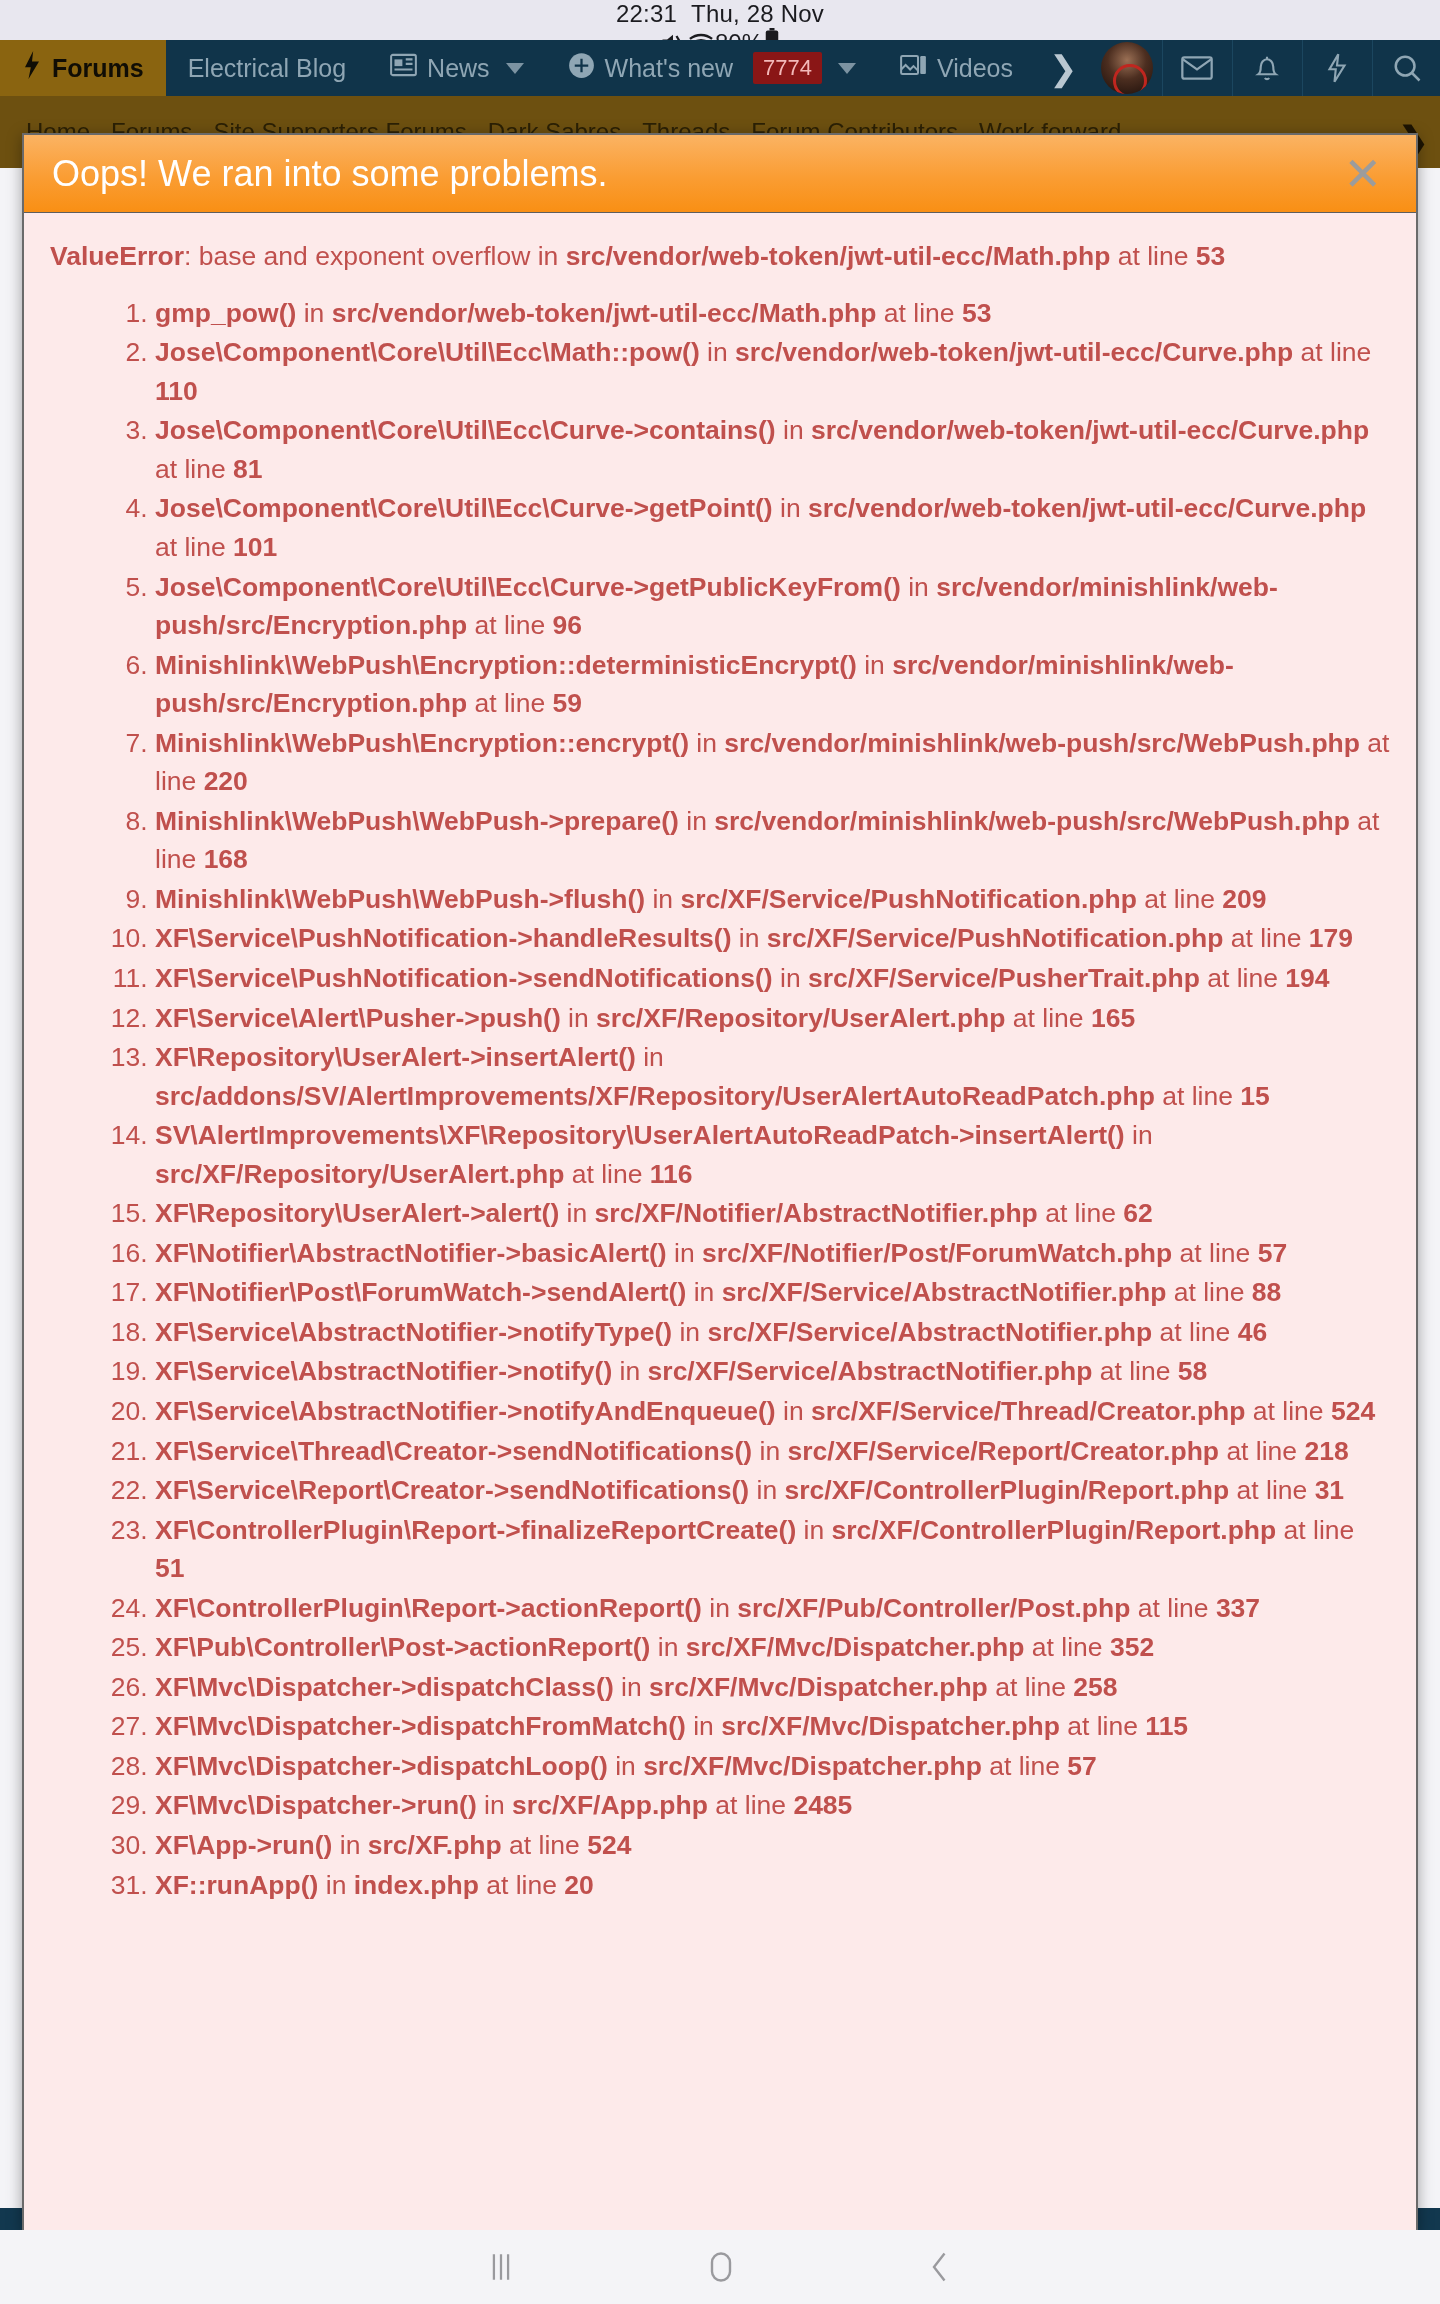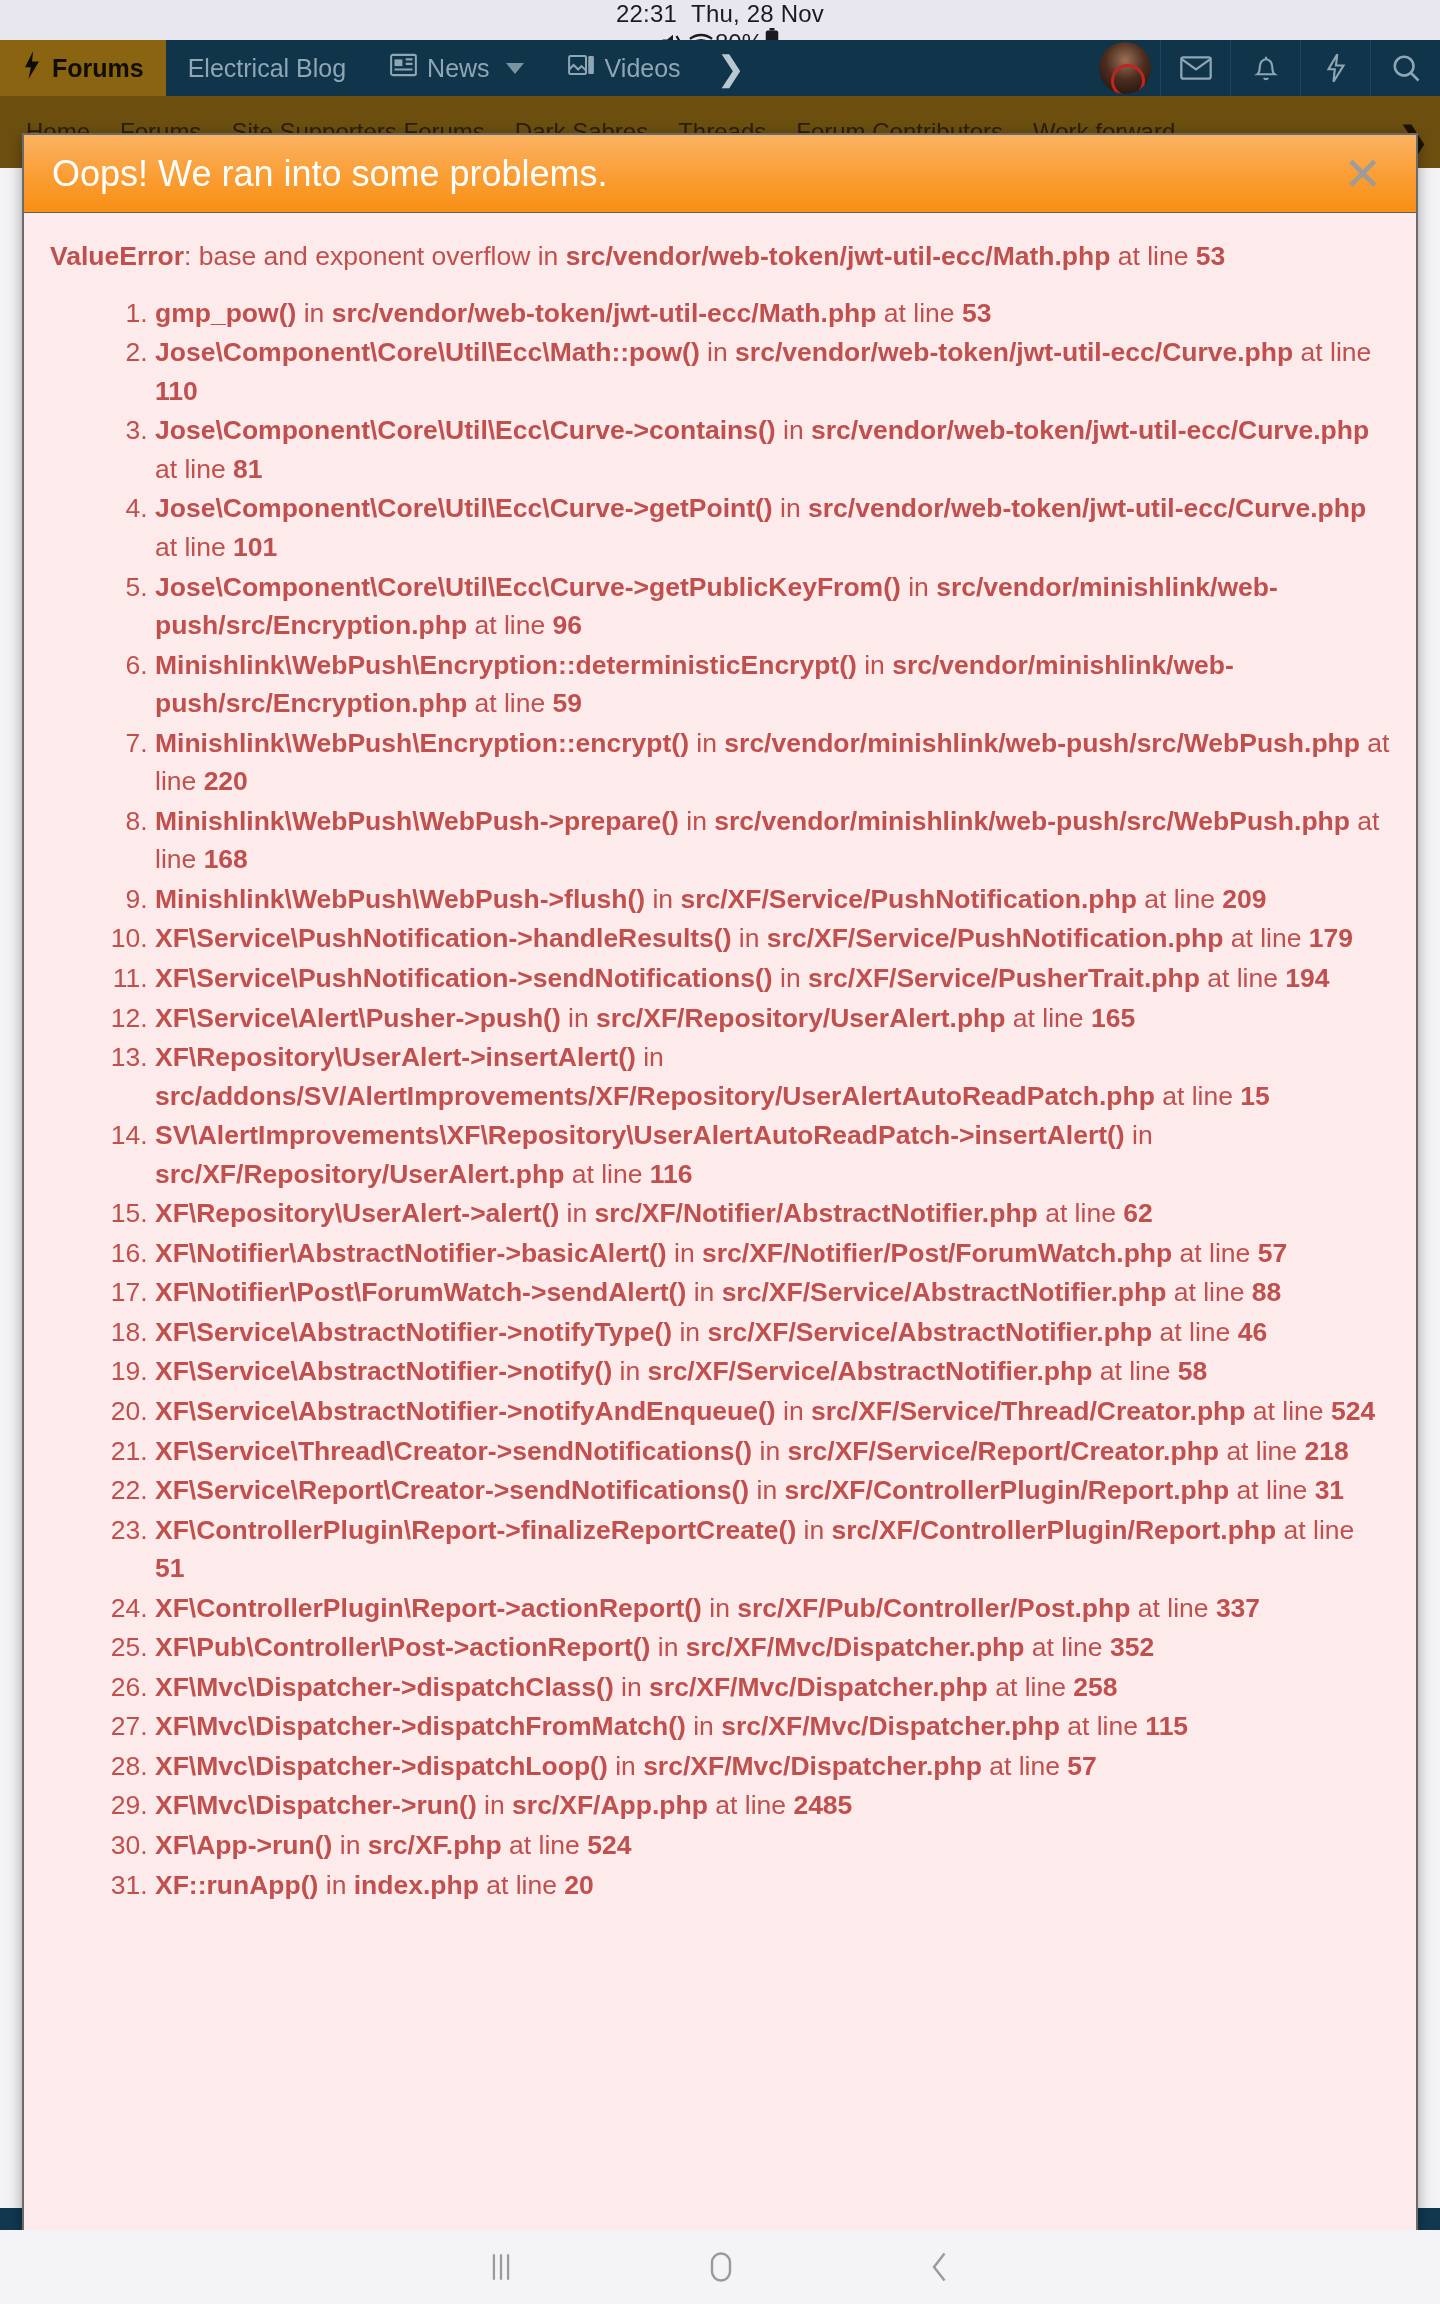--- a/index.html
+++ b/index.html
@@ -64,21 +64,21 @@
   .avatar::after{
     content:""; position:absolute; left:12px; top:22px; width:28px; height:28px;
     border:3px solid #c0261f; border-radius:50%;
   }
 
   
   .page-bg { position:absolute; top: 96px; left:0; width:1440px; height: 2112px; background:#f4f4f7; }
   .breadcrumb-strip {
     position:absolute; top:96px; left:0; width:1440px; height:72px;
     background:#6d5010;
-    display:flex; align-items:center; padding: 0 26px; gap: 30px;
+    display:flex; align-items:center; padding: 0 26px; gap: 21px;
     color:#2b2005; font-size: 24px; white-space: nowrap; overflow:hidden;
   }
   .bc-arrow { position:absolute; right: 10px; top: 118px; color:#1d1403; font-size: 40px; }
 
   
   .overlay {
     position: absolute; top: 133px; left: 22px;
     width: 1396px; height: 2100px;
     background: #fdeaea;
     border: 2px solid #6a6a6a;
@@ -180,20 +180,31 @@
         <svg width="27" height="24" viewBox="0 0 24 20" fill="none" stroke="#8fa6b4" stroke-width="1.8">
           <rect x="1" y="1" width="22" height="18" rx="1.5"></rect>
           <rect x="4" y="5" width="7" height="6" fill="#8fa6b4" stroke="none"></rect>
           <path d="M14 5h6M14 9h6M4 14h16"></path>
         </svg>
       </span>
       <span>News</span>
       <span class="nav-caret"></span>
     </div>
 
+    <div class="nav-item">
+      <span>
+        <svg width="27" height="27" viewBox="0 0 24 24" fill="#8fa6b4">
+          <circle cx="12" cy="12" r="11"></circle>
+            <path d="M11 6h2v12h-2zM6 11h12v2H6z" fill="#10344a"></path>
+        </svg>
+      </span>
+      <span>What's new</span>
+      <span class="badge-new">7774</span>
+      <span class="nav-caret"></span>
+    </div>
 
     <div class="nav-item">
       <span>
         <svg width="27" height="24" viewBox="0 0 24 20" fill="none" stroke="#8fa6b4" stroke-width="1.8">
           <rect x="1" y="2" width="15" height="16" rx="1.2"></rect>
           <path d="M1 14l4-4 4 4 3-3 4 4"></path>
           <rect x="18" y="2" width="5" height="16" rx="1" fill="#8fa6b4" stroke="none"></rect>
         </svg>
       </span>
       <span>Videos</span>

